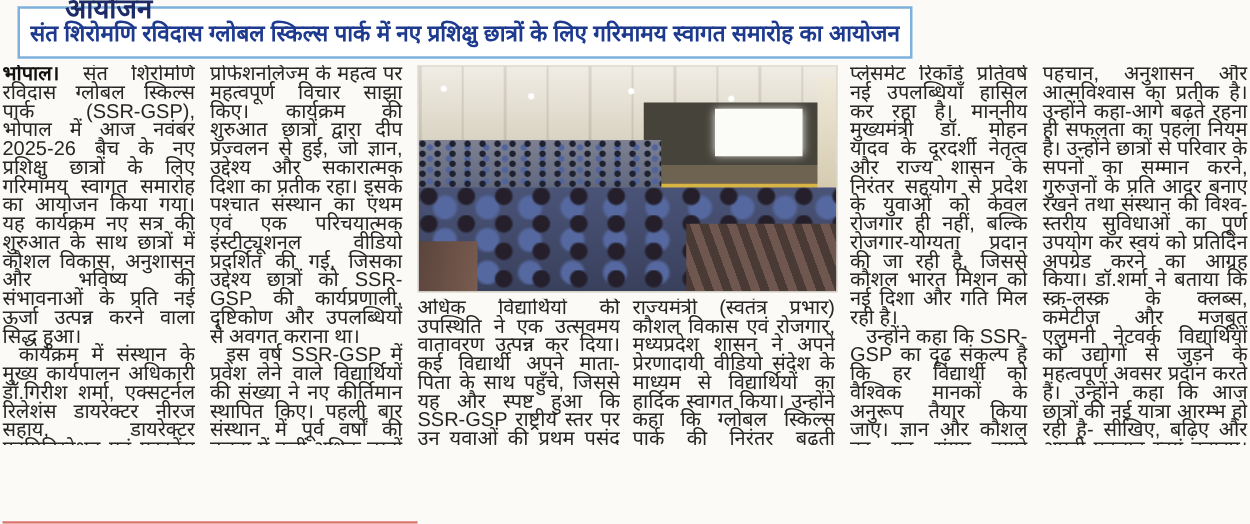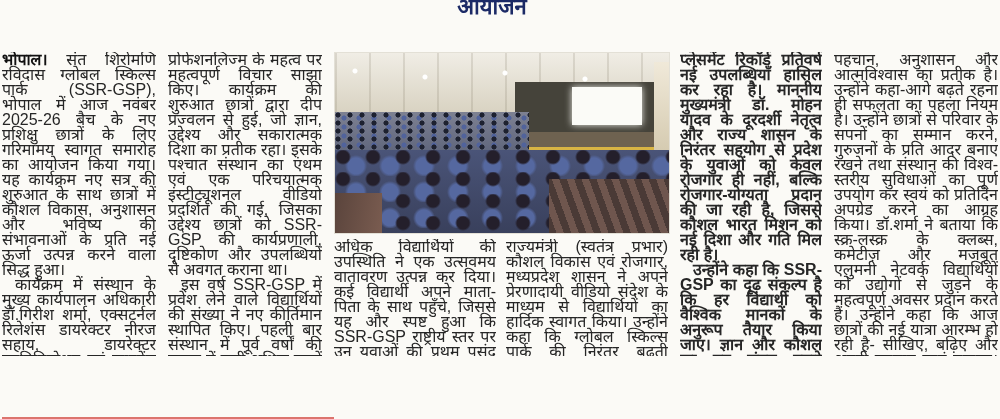--- a/index.html
+++ b/index.html
@@ -5,21 +5,21 @@
   html,body{margin:0;padding:0;}
   body{
     width:1000px;height:419px;
     background:#fbfaf6;
     font-family:"Liberation Sans","DejaVu Sans",sans-serif;
     overflow:hidden;
   }
   .page{position:relative;width:1000px;height:419px;overflow:hidden;}
 
   
-  .topbar{display:flex;align-items:center;padding:5px 4px 0 4px;height:42px;flex-direction:column;}
+  .topbar{display:flex;align-items:flex-start;padding:5px 4px 0 4px;height:42px;flex-direction:column;}
   .kicker{position:relative;width:182px;flex:0 0 auto;}
   .kicker-red{position:absolute;left:0;top:0;bottom:0;width:178px;background:#ce2130;border-radius:0 22px 22px 0;}
   .kicker-yellow{position:absolute;left:0;top:0;bottom:0;width:166px;background:#f8e296;border-radius:0 21px 21px 0;
     display:flex;align-items:center;justify-content:center;}
   .kicker-yellow span{font-size:22px;font-weight:bold;color:#1c2a66;}
   .subhead{flex:1;margin-left:10px;border:2px solid #7db0dc;background:#ffffff;
     display:flex;align-items:center;justify-content:center;padding:0 8px;}
   .subhead span{font-size:18px;font-weight:bold;color:#1d3a8e;white-space:nowrap;overflow:hidden;}
 
   
@@ -28,21 +28,21 @@
 
   
   .bodywrap{display:flex;gap:12px;padding:0 2px;margin-top:5px;height:304px;overflow:hidden;}
   .col{font-size:16px;line-height:15px;text-align:justify;color:#262626;overflow:hidden;}
   .col p{margin:0;}
   .col p.indent{text-indent:13px;}
   .col b{color:#111;}
   .c1{width:154px;flex:0 0 auto;}
   .c2{width:154px;flex:0 0 auto;}
   .mid{width:334px;flex:0 0 auto;}
-  .c5{width:142px;flex:0 0 auto;font-weight:bold;}
+  .c5{width:142px;flex:0 0 auto;}
   .c6{width:164px;flex:0 0 auto;}
   .midcols{display:flex;gap:10px;margin-top:5px;}
   .midcols .col{flex:1;}
 
   
   .photo{position:relative;width:334px;height:180px;background:#cfc9ba;overflow:hidden;border:1px solid #e3e0d6;}
   .ph-ceiling{position:absolute;top:0;left:0;right:0;height:34%;
     background:
       radial-gradient(circle 2px at 20px 18px,#fff 2px,transparent 3px),
       radial-gradient(circle 2px at 90px 24px,#fff 2px,transparent 3px),
@@ -79,20 +79,23 @@
 
 <div class="page">
 
   <div class="topbar">
     <div class="kicker">
       <div class="kicker-red"></div>
       <div class="kicker-yellow">
         <span>आयोजन</span>
       </div>
     </div>
+    <div class="subhead">
+      <span>संत शिरोमणि रविदास ग्लोबल स्किल्स पार्क में नए प्रशिक्षु छात्रों के लिए गरिमामय स्वागत समारोह का आयोजन</span>
+    </div>
   </div>
 
 
   <div class="bodywrap">
     <div class="col c1">
         <p><b>भोपाल। </b>संत शिरोमणि रविदास ग्लोबल स्किल्स पार्क (SSR-GSP), भोपाल में आज नवंबर 2025-26 बैच के नए प्रशिक्षु छात्रों के लिए गरिमामय स्वागत समारोह का आयोजन किया गया। यह कार्यक्रम नए सत्र की शुरुआत के साथ छात्रों में कौशल विकास, अनुशासन और भविष्य की संभावनाओं के प्रति नई ऊर्जा उत्पन्न करने वाला सिद्ध हुआ।</p>
         <p class="indent">कार्यक्रम में संस्थान के मुख्य कार्यपालन अधिकारी डॉ.गिरीश शर्मा, एक्सटर्नल रिलेशंस डायरेक्टर नीरज सहाय, डायरेक्टर एडमिनिस्ट्रेशन एवं फाइनेंस श्रीमती रोमा बाजपेयी, प्रोफेशनल डेवलपमेंट डायरेक्टर सी.के. बघेल, प्रोक्योरमेंट एवं फैसिलिटी डायरेक्टर संजय जैन, तथा झा.श्रुरु के मैनेजर रोहित जैन उपस्थित रहे।</p>
       </div>
     <div class="col c2">
         <p>प्रोफेशनलिज्म के महत्व पर महत्वपूर्ण विचार साझा किए। कार्यक्रम की शुरुआत छात्रों द्वारा दीप प्रज्वलन से हुई, जो ज्ञान, उद्देश्य और सकारात्मक दिशा का प्रतीक रहा। इसके पश्चात संस्थान का एंथम एवं एक परिचयात्मक इंस्टीट्यूशनल वीडियो प्रदर्शित की गई, जिसका उद्देश्य छात्रों को SSR-GSP की कार्यप्रणाली, दृष्टिकोण और उपलब्धियों से अवगत कराना था।</p>

